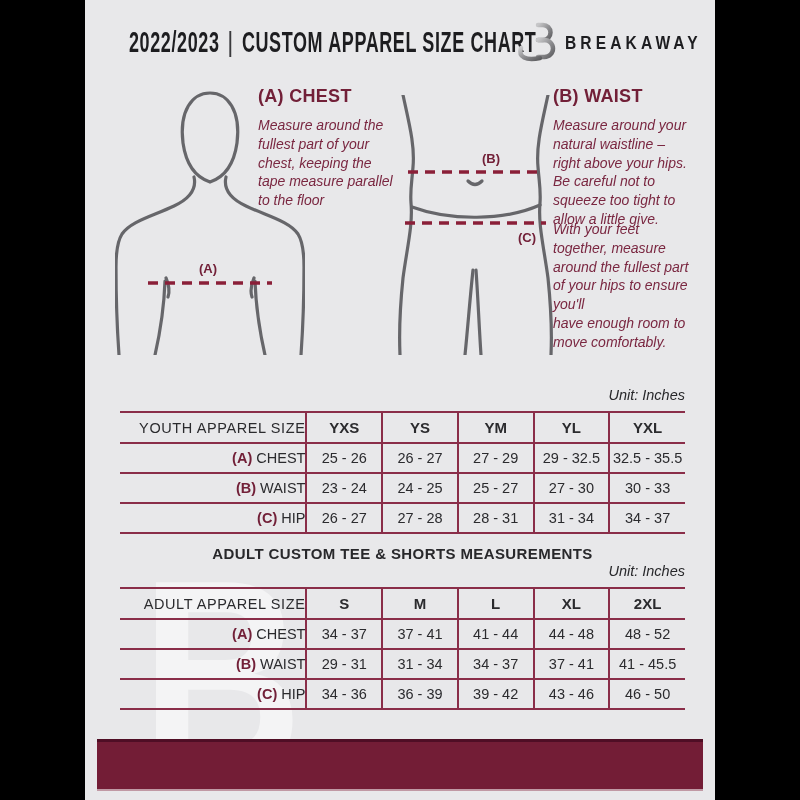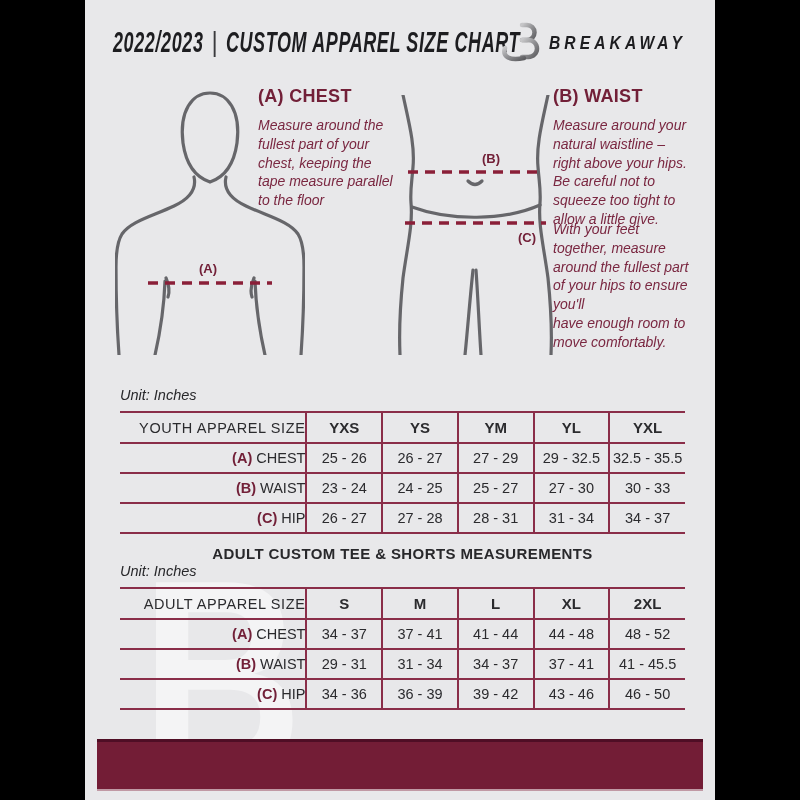--- a/index.html
+++ b/index.html
@@ -12,39 +12,39 @@
   }
   *{margin:0;padding:0;box-sizing:border-box;}
   html,body{width:800px;height:800px;background:#000;font-family:"Liberation Sans",sans-serif;}
   .page{position:absolute;left:85px;top:0;width:630px;height:800px;background:var(--pagebg);overflow:hidden;}
 
   
   .watermark{position:absolute;left:56px;top:538px;font-size:280px;line-height:1;font-weight:bold;
     color:rgba(255,255,255,0.5);transform:scaleX(0.8);transform-origin:left top;z-index:0;}
 
   
-  .hdr{position:absolute;left:0;top:0;width:554px;height:70px;z-index:2;font-style:italic;}
+  .hdr{position:absolute;left:16px;top:0;width:554px;height:70px;z-index:2;}
   .hdr-left{position:absolute;left:28px;top:26px;display:flex;align-items:center;gap:14px;
     font-weight:bold;font-size:29px;color:#1d1d20;letter-spacing:1px;white-space:nowrap;
     transform:scaleX(0.62);transform-origin:left center;}
   .hdr-sep{font-weight:normal;color:#3a3a3d;font-size:27px;transform:scaleX(1.4);}
   .brand{position:absolute;left:410px;top:18px;display:flex;align-items:center;gap:6px;}
   .brand-name{font-weight:bold;font-size:19px;letter-spacing:5px;color:#1d1d20;
     transform:scaleX(0.82);transform-origin:left center;white-space:nowrap;}
 
   
   .fig{position:absolute;z-index:1;}
   .guide-block{position:absolute;z-index:1;}
   .guide-h{font-size:18px;font-weight:bold;color:var(--maroon);letter-spacing:.3px;margin-bottom:9px;}
   .guide-p{font-style:italic;font-size:14px;line-height:1.34;color:#7a2741;white-space:pre-line;}
 
   
   .sec-title{position:absolute;left:35px;width:565px;text-align:center;z-index:1;
     font-weight:bold;font-size:15px;letter-spacing:.4px;color:#28282b;}
-  .sec-unit{position:absolute;left:35px;width:565px;text-align:left;z-index:1;
+  .sec-unit{position:absolute;left:35px;width:565px;text-align:right;z-index:1;
     font-style:italic;font-size:14.5px;color:#28282b;}
 
   
   .size-table{position:absolute;left:35px;width:565px;border-collapse:collapse;table-layout:fixed;z-index:1;}
   .size-table th,.size-table td{border-top:2px solid var(--tborder);height:30px;text-align:center;
     font-size:14.5px;color:var(--dark);padding:0;font-weight:normal;}
   .size-table tr.head-row th{height:31px;}
   .size-table tr:last-child td{border-bottom:2px solid var(--tborder);}
   .size-table th + th,.size-table td + td{border-left:2px solid var(--tborder);}
   .size-table .lbl{text-align:right;padding-left:18px;}

